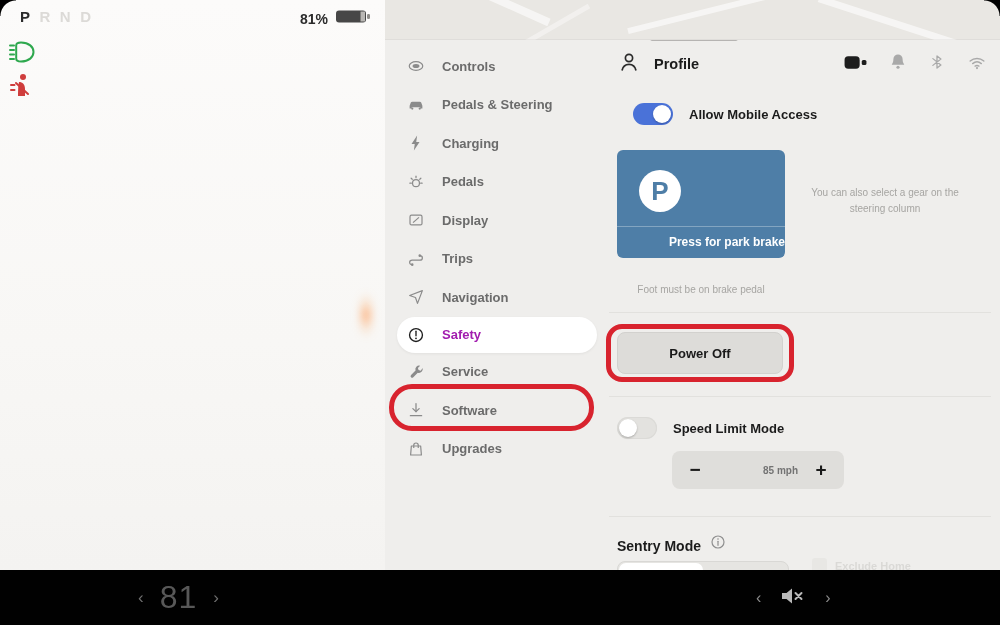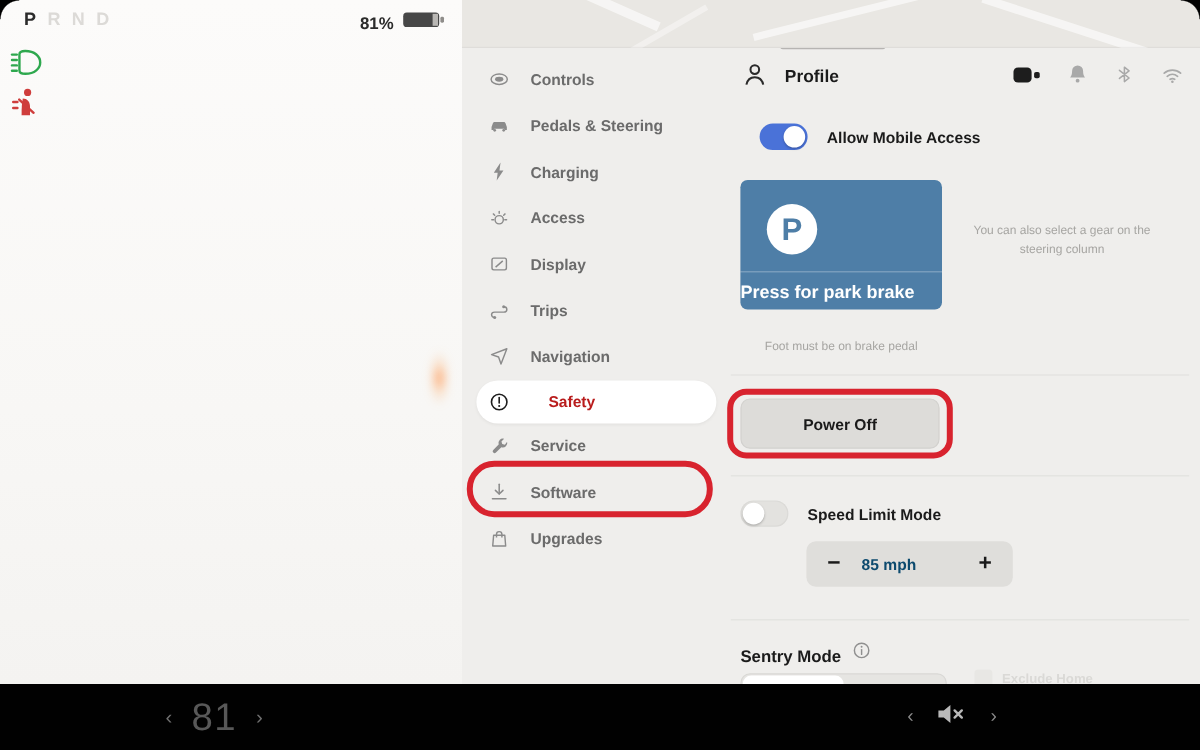--- a/index.html
+++ b/index.html
@@ -33,21 +33,21 @@
   
   .panel { left:385px; top:40px; width:615px; height:530px; background:#efeeec; overflow:hidden;
     box-shadow:0 -1px 0 rgba(0,0,0,.04); }
   .drag-handle { position:absolute; left:265px; top:-4px; width:88px; height:5px; border-radius:3px; background:#b6b4b2; }
 
   .menu { position:absolute; left:12px; top:7px; width:200px; }
   .menu-item { display:flex; align-items:center; gap:17px; height:38.5px; padding-left:10px; color:#5f5f5f; }
   .menu-item .mi-label { font-size:13px; font-weight:600; color:#6b6b6b; }
   .menu-item.selected { background:#fff; border-radius:18px; height:36px;
     box-shadow:0 1px 3px rgba(0,0,0,.06); }
-  .menu-item.selected .mi-label { color:#b91c1c; font-weight:700;margin-left:15px; }
+  .menu-item.selected .mi-label { color:#a21caf; font-weight:700; }
   .mi-icon { width:18px; height:18px; flex:0 0 18px; display:flex; align-items:center; }
   .annot { position:absolute; border:5px solid #d8232e; pointer-events:none; }
   .annot-safety { left:4px; top:344px; width:205px; height:47px; border-radius:23px; }
 
   .content { position:absolute; left:220px; top:0; width:395px; height:530px; }
   .profile-row { position:absolute; left:12px; top:11px; width:375px; height:26px; display:flex; align-items:center; }
   .profile-title { font-size:14.5px; font-weight:700; color:#1b1b1b; margin-left:13px; }
   .profile-icons { position:absolute; right:4px; top:0; display:flex; gap:20px; align-items:center; }
 
   .toggle { width:40px; height:22px; border-radius:11px; position:relative; }
@@ -59,36 +59,36 @@
   .setting-label { font-size:13px; font-weight:700; color:#1b1b1b; }
 
   .row-allow { position:absolute; left:28px; top:63px; display:flex; align-items:center; gap:16px; }
 
   .park-card { position:absolute; left:12px; top:110px; width:168px; height:108px; background:#4e7ea7;
     border-radius:6px; color:#fff; }
   .park-badge { position:absolute; left:22px; top:20px; width:42px; height:42px; border-radius:50%;
     background:#fff; color:#4e7ea7; font-size:26px; font-weight:800; display:flex; align-items:center; justify-content:center; }
   .park-msg { position:absolute; left:70px; right:6px; top:29px; text-align:center; font-size:10.5px; font-weight:700; line-height:1.35; }
   .park-div { position:absolute; left:0; right:0; top:76px; height:1px; background:rgba(255,255,255,.3); }
-  .park-btn-label { position:absolute; left:0; right:0; top:85px; text-align:left; font-size:15px; font-weight:700; }
+  .park-btn-label { position:absolute; left:0; right:0; top:85px; text-align:right; font-size:12px; font-weight:700; }
   .gear-note { position:absolute; left:190px; top:145px; width:180px; text-align:center;
     font-size:10px; color:#a6a5a2; line-height:1.55; }
   .brake-note { position:absolute; left:12px; top:244px; width:168px; text-align:center; font-size:10px; color:#a6a5a2; }
 
   .hdiv { position:absolute; left:4px; width:382px; height:1px; background:#e2e1de; }
   .power-btn { position:absolute; left:12px; top:292px; width:166px; height:42px; background:#dddcd9;
     border:1px solid #d2d1ce; border-radius:8px; font-size:13px; font-weight:700; color:#1a1a1a;
     display:flex; align-items:center; justify-content:center; }
   .annot-power { left:1px; top:284px; width:188px; height:58px; border-radius:16px; }
 
   .row-speed { position:absolute; left:12px; top:377px; display:flex; align-items:center; gap:16px; }
   .stepper { position:absolute; left:67px; top:411px; width:172px; height:38px; background:#dfdedb;
     border-radius:8px; display:flex; align-items:center; }
   .step-minus,.step-plus { width:46px; text-align:center; font-size:19px; font-weight:700; color:#1a1a1a; }
-  .step-value { flex:1; text-align:left; font-size:13px; font-weight:700; color:#0c4a6e; }
+  .step-value { flex:1; text-align:right; font-size:10px; font-weight:700; color:#737373; }
   .sentry-row { position:absolute; left:12px; top:494px; display:flex; align-items:flex-end; gap:9px; }
   .sentry-label { font-size:14px; font-weight:700; color:#1b1b1b; }
   .segmented { position:absolute; left:12px; top:521px; width:172px; height:30px; background:#e6e5e2;
     border:1px solid #d9d8d5; border-radius:8px; }
   .seg-on { position:absolute; left:1px; top:1px; width:84px; height:26px; background:#fff; border-radius:7px; }
   .exclude-row { position:absolute; left:207px; top:518px; display:flex; align-items:center; gap:8px; opacity:.55; }
   .exclude-box { width:15px; height:15px; background:#e3e2df; border-radius:3px; }
   .exclude-label { font-size:11px; font-weight:600; color:#c9c8c5; }
 
   
@@ -223,21 +223,21 @@
         <span class="mi-icon">
           <svg width="18" height="18" viewBox="0 0 24 24" fill="none" stroke="#8b8b8b" stroke-width="1.6" stroke-linecap="round">
               <circle cx="12" cy="13.5" r="4.6"></circle>
               <path d="M12 4.2v2"></path>
               <path d="M5.5 7l1.5 1.4"></path>
               <path d="M18.5 7 17 8.4"></path>
               <path d="M3.8 13.5h2"></path>
               <path d="M18.2 13.5h2"></path>
             </svg>
         </span>
-        <span class="mi-label">Access</span>
+        <span class="mi-label">Pedals</span>
       </div>
 
       <div class="menu-item">
         <span class="mi-icon">
           <svg width="18" height="18" viewBox="0 0 24 24" fill="none" stroke="#8b8b8b" stroke-width="1.6">
               <rect x="4" y="5.5" width="16" height="13" rx="2"></rect>
               <path d="M8 15.5 16 8.5"></path>
             </svg>
         </span>
         <span class="mi-label">Display</span>

